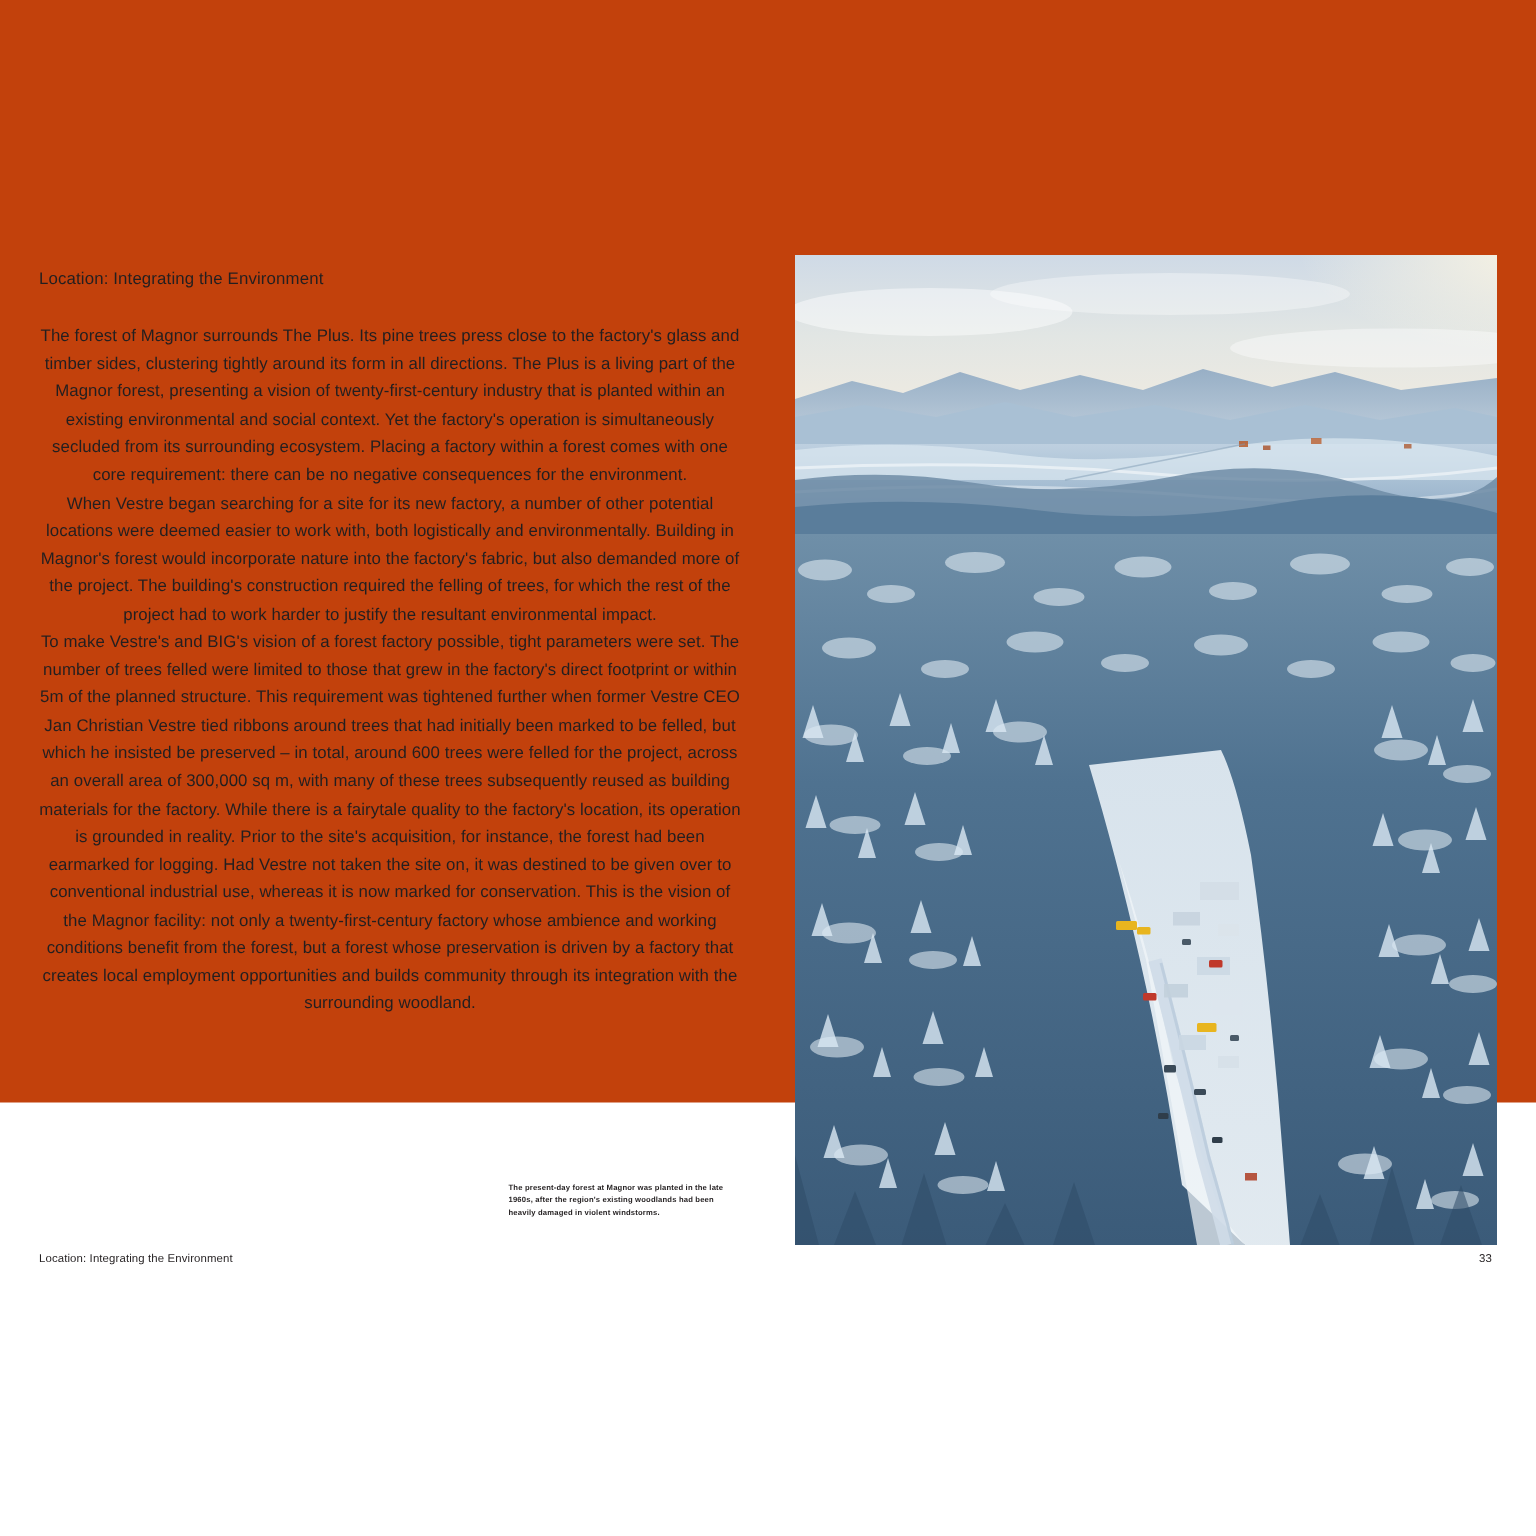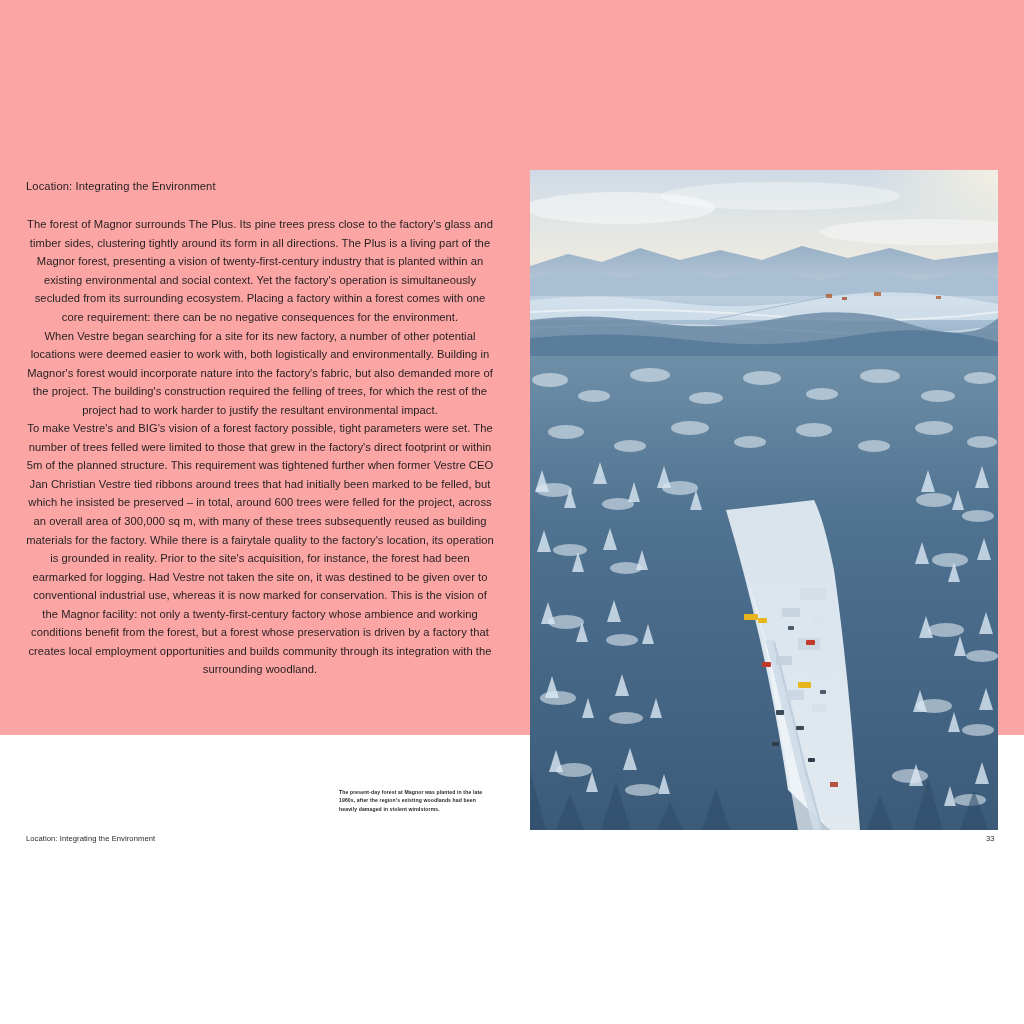--- a/index.html
+++ b/index.html
@@ -11,21 +11,21 @@
     width: 1024px;
     height: 1024px;
     font-family: "Liberation Sans", sans-serif;
     color: #231f20;
     overflow: hidden;
   }
   .page {
     position: relative;
     width: 1024px;
     height: 735px;
-    background: #fca5a5;
+    background: #c2410c;
   }
 
   
   .text-col {
     position: absolute;
     left: 26px;
     top: 178px;
     width: 468px;
   }
   .section-title {

